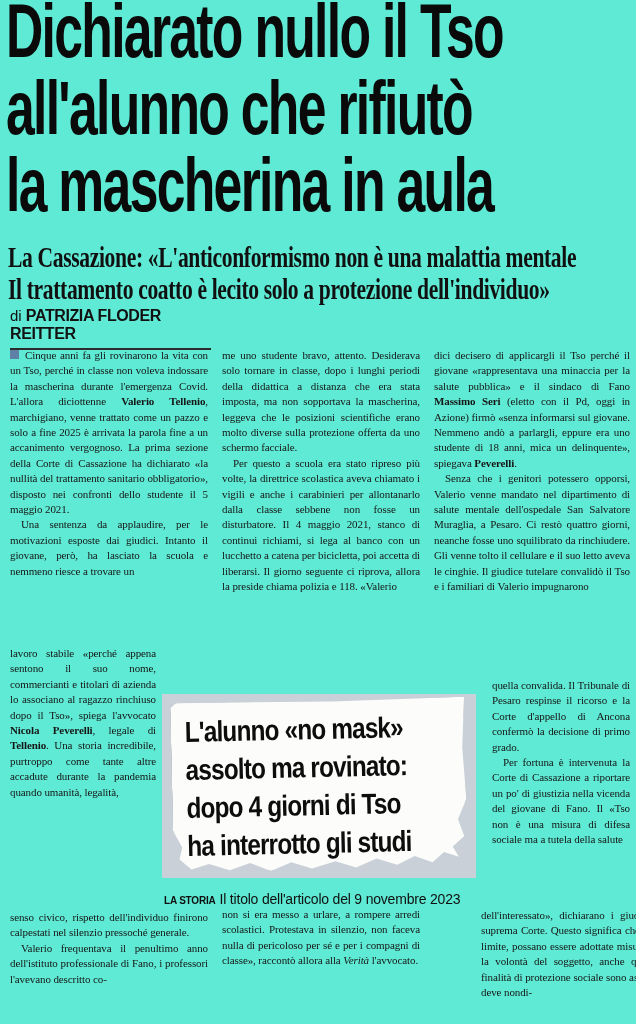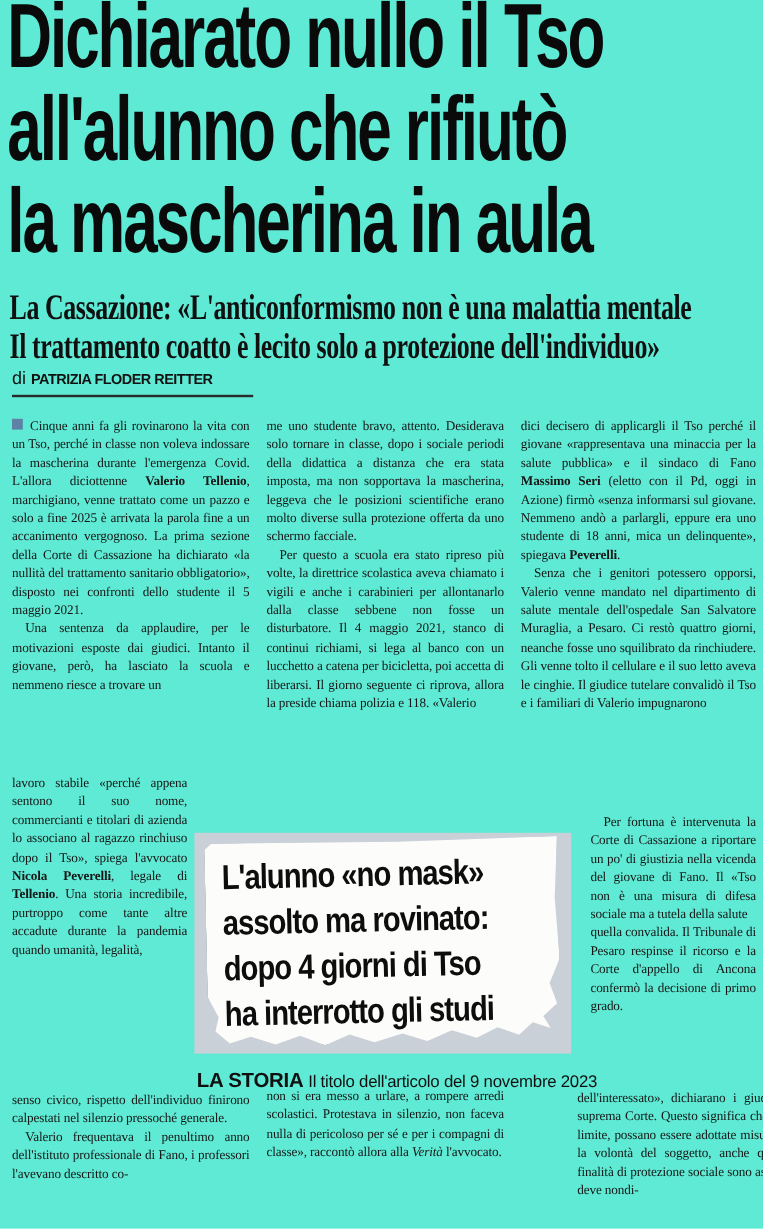--- a/index.html
+++ b/index.html
@@ -17,21 +17,21 @@
   .subhead{position:absolute;left:8px;top:241px;}
   .sub-line{display:block;white-space:nowrap;
             font-family:"Liberation Serif",serif;font-weight:bold;
             font-size:30px;line-height:32px;letter-spacing:-0.5px;color:#101010;
             transform:scaleX(0.72);transform-origin:0 50%;}
 
   
   .byline{position:absolute;left:10px;top:307px;width:201px;
           border-bottom:2px solid #2b2b2b;padding-bottom:5px;
           font-family:"Liberation Sans",sans-serif;font-size:15px;color:#111;}
-  .byline .name{font-weight:bold;font-size:12px;letter-spacing:-0.4px;}
+  .byline .name{font-weight:bold;font-size:16px;letter-spacing:-0.4px;}
 
   
   .seg{position:absolute;overflow:hidden;
        font-family:"Liberation Serif",serif;font-size:11px;line-height:15.4px;
        letter-spacing:-0.1px;text-align:justify;color:#161616;}
   .para{margin:0;}
   .para.ind{text-indent:11px;}
   .b{font-weight:bold;}
   .i{font-style:italic;}
   .bullet{display:inline-block;width:9px;height:9px;background:#5e82a6;
@@ -55,21 +55,21 @@
          clip-path:polygon(0% 3%, 2% 0%, 55% 1%, 100% 0%, 99% 30%, 100% 60%, 97% 72%,
                    99% 82%, 95% 88%, 97% 94%, 92% 91%, 88% 97%, 82% 93%, 76% 98%,
                    69% 94%, 62% 99%, 55% 95%, 47% 99%, 40% 95%, 33% 100%, 26% 95%,
                    19% 99%, 12% 95%, 6% 98%, 2% 92%, 3% 85%, 0% 75%);}
   .quote{position:absolute;left:14px;top:10px;transform:scaleX(0.84);transform-origin:0 0;}
   .q-line{display:block;white-space:nowrap;
           font-family:"Liberation Sans",sans-serif;font-weight:bold;
           font-size:29px;line-height:38px;letter-spacing:-1px;color:#0d0d0d;}
   .caption{position:absolute;left:6px;top:199px;width:330px;white-space:nowrap;
            font-family:"Liberation Sans",sans-serif;font-size:14px;letter-spacing:-0.2px;color:#101010;}
-  .caption .lab{font-weight:bold;font-size:17px;margin-right:4px;}
+  .caption .lab{font-weight:bold;font-size:10px;margin-right:4px;}
 </style>
 </head>
 <body>
 
 <div class="page">
 
   <div class="headline">
     <span class="hl-line">Dichiarato nullo il Tso</span>
     <span class="hl-line">all'alunno che rifiutò</span>
     <span class="hl-line">la mascherina in aula</span>
@@ -91,34 +91,34 @@
     </div>
   <div class="seg" id="c1b">
       <p class="para"><span>lavoro stabile «perché appena sentono il suo nome, commercianti e titolari di azienda lo associano al ragazzo rinchiuso dopo il Tso», spiega l'avvocato </span><span class="b">Nicola Peverelli</span><span>, legale di </span><span class="b">Tellenio</span><span>. Una storia incredibile, purtroppo come tante altre accadute durante la pandemia quando umanità, legalità,</span></p>
     </div>
   <div class="seg" id="c1c">
       <p class="para"><span>senso civico, rispetto dell'individuo finirono calpestati nel silenzio pressoché generale.</span></p>
       <p class="para ind"><span>Valerio frequentava il penultimo anno dell'istituto professionale di Fano, i professori l'avevano descritto co-</span></p>
     </div>
 
   <div class="seg" id="c2a">
-      <p class="para"><span>me uno studente bravo, attento. Desiderava solo tornare in classe, dopo i sociale periodi della didattica a distanza che era stata imposta, ma non sopportava la mascherina, leggeva che le posizioni scientifiche erano molto diverse sulla protezione offerta da uno schermo facciale.</span></p>
+      <p class="para"><span>me uno studente bravo, attento. Desiderava solo tornare in classe, dopo i lunghi periodi della didattica a distanza che era stata imposta, ma non sopportava la mascherina, leggeva che le posizioni scientifiche erano molto diverse sulla protezione offerta da uno schermo facciale.</span></p>
       <p class="para ind"><span>Per questo a scuola era stato ripreso più volte, la direttrice scolastica aveva chiamato i vigili e anche i carabinieri per allontanarlo dalla classe sebbene non fosse un disturbatore. Il 4 maggio 2021, stanco di continui richiami, si lega al banco con un lucchetto a catena per bicicletta, poi accetta di liberarsi. Il giorno seguente ci riprova, allora la preside chiama polizia e 118. «Valerio</span></p>
     </div>
   <div class="seg" id="c2b">
       <p class="para"><span>non si era messo a urlare, a rompere arredi scolastici. Protestava in silenzio, non faceva nulla di pericoloso per sé e per i compagni di classe», raccontò allora alla </span><span class="i">Verità</span><span> l'avvocato.</span></p>
     </div>
 
   <div class="seg" id="c3a">
       <p class="para"><span>dici decisero di applicargli il Tso perché il giovane «rappresentava una minaccia per la salute pubblica» e il sindaco di Fano </span><span class="b">Massimo Seri</span><span> (eletto con il Pd, oggi in Azione) firmò «senza informarsi sul giovane. Nemmeno andò a parlargli, eppure era uno studente di 18 anni, mica un delinquente», spiegava </span><span class="b">Peverelli</span><span>.</span></p>
       <p class="para ind"><span>Senza che i genitori potessero opporsi, Valerio venne mandato nel dipartimento di salute mentale dell'ospedale San Salvatore Muraglia, a Pesaro. Ci restò quattro giorni, neanche fosse uno squilibrato da rinchiudere. Gli venne tolto il cellulare e il suo letto aveva le cinghie. Il giudice tutelare convalidò il Tso e i familiari di Valerio impugnarono</span></p>
     </div>
   <div class="seg" id="c3b">
+      <p class="para"><span>quella convalida. Il Tribunale di Pesaro respinse il ricorso e la Corte d'appello di Ancona confermò la decisione di primo grado.</span></p>
       <p class="para ind"><span>Per fortuna è intervenuta la Corte di Cassazione a riportare un po' di giustizia nella vicenda del giovane di Fano. Il «Tso non è una misura di difesa sociale ma a tutela della salute</span></p>
-      <p class="para"><span>quella convalida. Il Tribunale di Pesaro respinse il ricorso e la Corte d'appello di Ancona confermò la decisione di primo grado.</span></p>
     </div>
   <div class="seg" id="c3c">
       <p class="para"><span>dell'interessato», dichiarano i giudici della suprema Corte. Questo significa che «in casi limite, possano essere adottate misure contro la volontà del soggetto, anche quando le finalità di protezione sociale sono assenti, ma deve nondi-</span></p>
     </div>
 
   <div class="figure">
     <div class="fig-bg"></div>
     <div class="paper">
       <div class="quote">
         <span class="q-line">L'alunno «no mask»</span>

